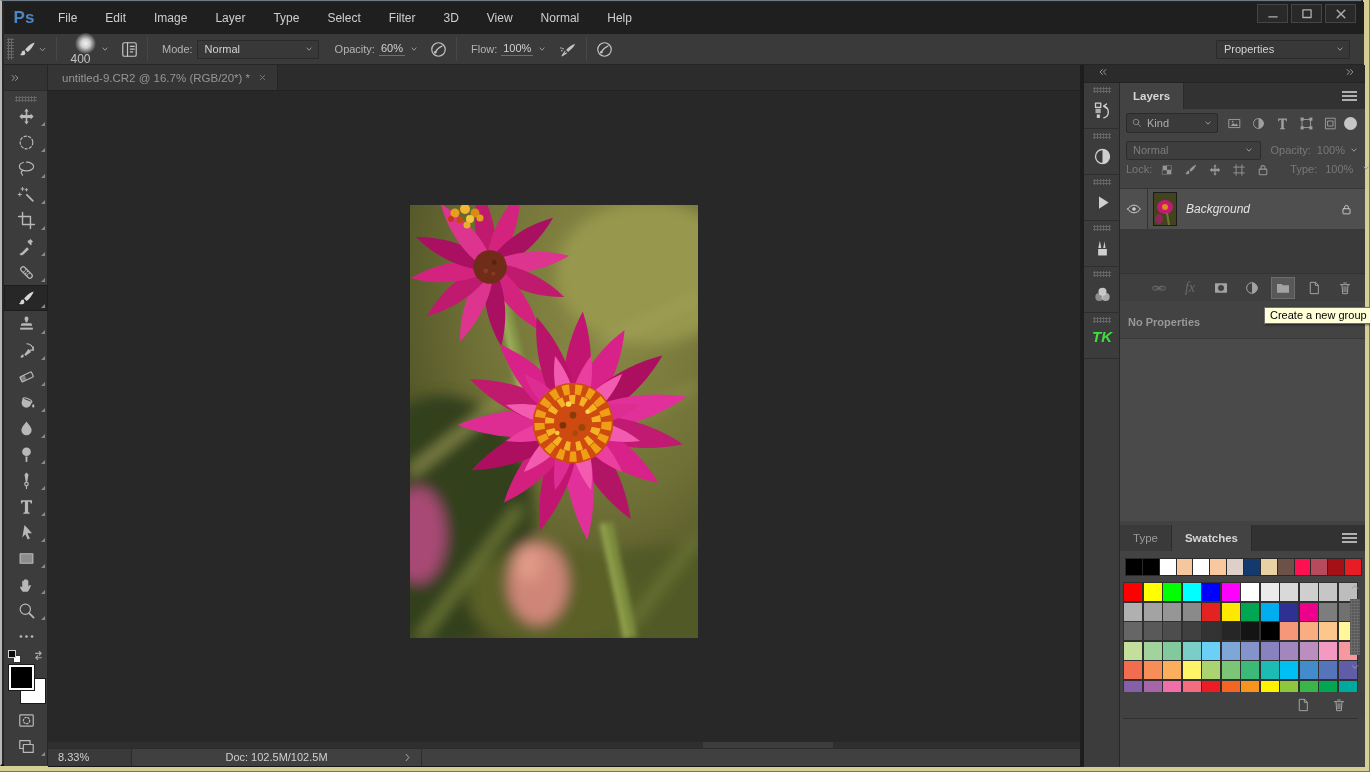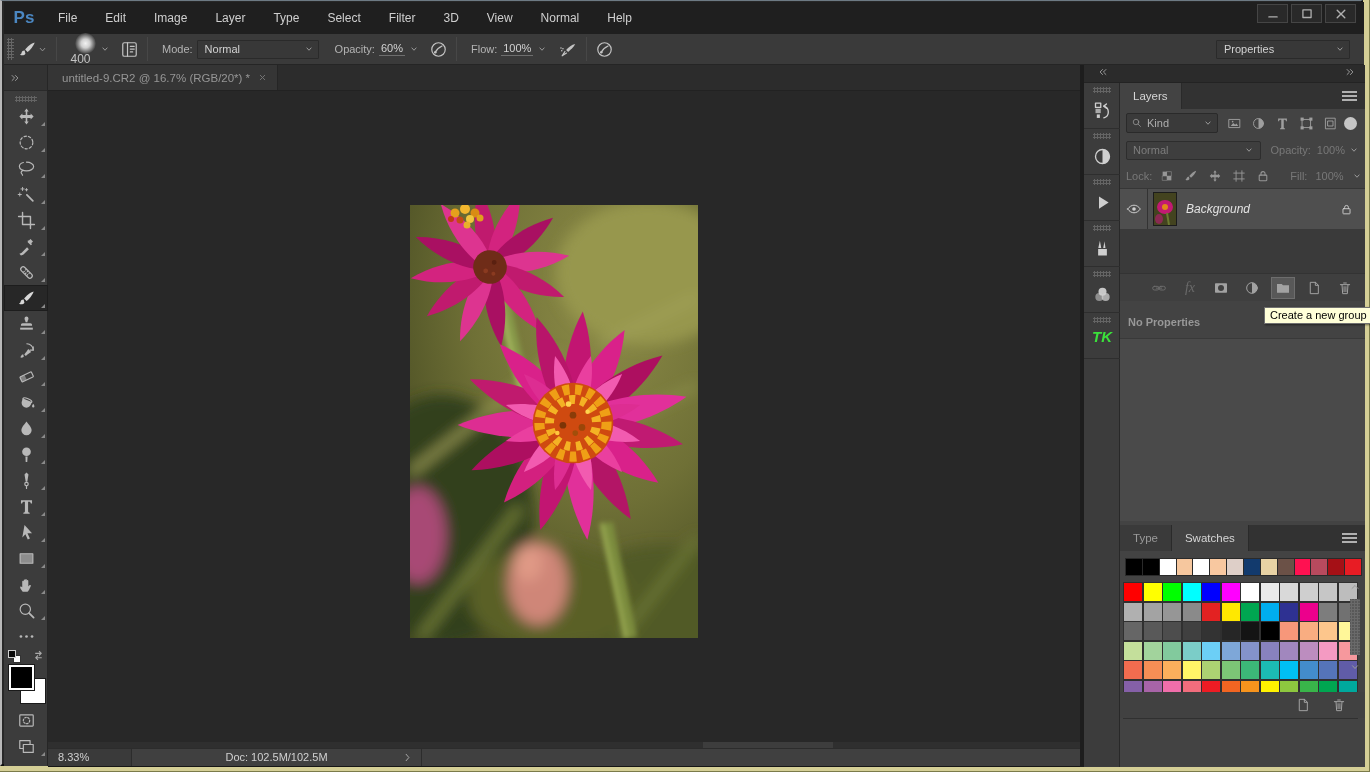--- a/index.html
+++ b/index.html
@@ -71,33 +71,33 @@
   #expand-right { position:absolute; right:10px; top:2px; }
   #icon-strip { position:absolute; left:0; top:18px; width:36px; height:684px; background:#3c3c3c; border-right:1px solid #282828; }
   .strip-cell { width:36px; height:46px; border-bottom:1px solid #2e2e2e; display:flex; flex-direction:column; align-items:center; }
   .strip-cell .grip-h { width:18px; margin-top:4px; }
   .strip-cell .sicon { margin-top:6px; }
   .tk-label { font-style:italic; font-weight:bold; font-size:15px; color:#3be03b; margin-top:4px; }
 
   #panels { position:absolute; left:36px; top:18px; width:245px; height:684px; background:#434343; }
   .ptab-row { height:26px; background:#323232; display:flex; align-items:flex-end; position:relative; }
   .ptab { height:26px; line-height:26px; padding:0 13px; font-size:11.5px; color:#9a9a9a; background:#3a3a3a; border-right:1px solid #2a2a2a; }
-  .ptab.active { background:#434343; color:#d6d6d6; font-weight:normal; }
+  .ptab.active { background:#434343; color:#d6d6d6; font-weight:bold; }
   .hamburger { position:absolute; right:8px; top:8px; width:15px; height:10px; border-top:2px solid #b0b0b0; border-bottom:2px solid #b0b0b0; }
   .hamburger:before { content:""; display:block; margin-top:2px; border-top:2px solid #b0b0b0; }
 
   
   #kind-row { display:flex; align-items:center; height:28px; padding:0 6px; }
   #kind-dd { width:92px; height:20px; background:#3a3a3a; border:1px solid #2a2a2a; border-radius:2px; display:flex; align-items:center; padding:0 4px; color:#adadad; gap:4px; }
   #kind-dd .chev { margin-left:auto; }
   #filter-icons { display:flex; align-items:center; gap:9px; margin-left:9px; }
   #blend-row { display:flex; align-items:center; height:26px; padding:0 6px; color:#787878; }
   #blend-dd { width:140px; height:19px; background:#3e3e3e; border:1px solid #2d2d2d; border-radius:2px; display:flex; align-items:center; padding:0 6px; color:#7d7d7d; }
   #blend-dd .chev { margin-left:auto; }
-  #lock-row { display:flex; align-items:center; height:26px; padding:0 6px; color:#787878; gap:8px; border-bottom:1px solid #363636; }
+  #lock-row { display:flex; height:26px; padding:0 6px; color:#787878; gap:8px; border-bottom:1px solid #363636; }
   #layer-list { height:84px; background:#3a3a3a; }
   #layer-row { height:40px; background:#4f4f4f; display:flex; align-items:center; }
   #eye-cell { width:28px; height:40px; display:flex; align-items:center; justify-content:center; border-right:1px solid #333; }
   #layer-thumb { width:22px; height:32px; margin-left:6px; box-shadow:0 0 0 1px #1c1c1c; }
   #layer-name { margin-left:10px; font-style:italic; font-size:12px; color:#e2e2e2; }
   #layer-lock { margin-left:auto; margin-right:12px; }
   #layers-bottom { height:28px; background:#3f3f3f; border-top:1px solid #333; display:flex; align-items:center; justify-content:flex-end; gap:7px; padding:0 8px; }
   .lb-btn { width:24px; height:22px; display:flex; align-items:center; justify-content:center; }
   .lb-btn.dim { opacity:.45; }
   .lb-btn.active-btn { background:#585858; border:1px solid #6d6d6d; }
@@ -800,21 +800,21 @@
                     <path fill="none" stroke-width="1.6" d="M7 3v18M17 3v18M3 7h18M3 17h18"></path>
                   </svg>
                 </span>
                 <span style="display: inline-flex;">
                   <svg width="14" height="14" viewBox="0 0 24 24" fill="#969696" stroke="#969696" stroke-width="1.5" stroke-linecap="round" stroke-linejoin="round">
                     <rect x="5.5" y="10.5" width="13" height="9.5" rx="1" fill="none" stroke-width="1.8"></rect>
                     <path fill="none" stroke-width="1.8" d="M8.5 10.5V8a3.5 3.5 0 0 1 7 0v2.5"></path>
                   </svg>
                 </span>
               </span>
-          <span style="margin-left:12px">Fill:</span>
+          <span style="margin-left:12px">Type:</span>
           <span>100%</span>
           <span class="chev">
                 <svg width="10" height="10" viewBox="0 0 24 24" fill="#9a9a9a" stroke="#9a9a9a" stroke-width="2.4" stroke-linecap="round" stroke-linejoin="round">
                   <path fill="none" d="M7 9.5l5 5.5 5-5.5"></path>
                 </svg>
               </span>
         </div>
         <div id="layer-list">
           <div id="layer-row">
             <div id="eye-cell">

